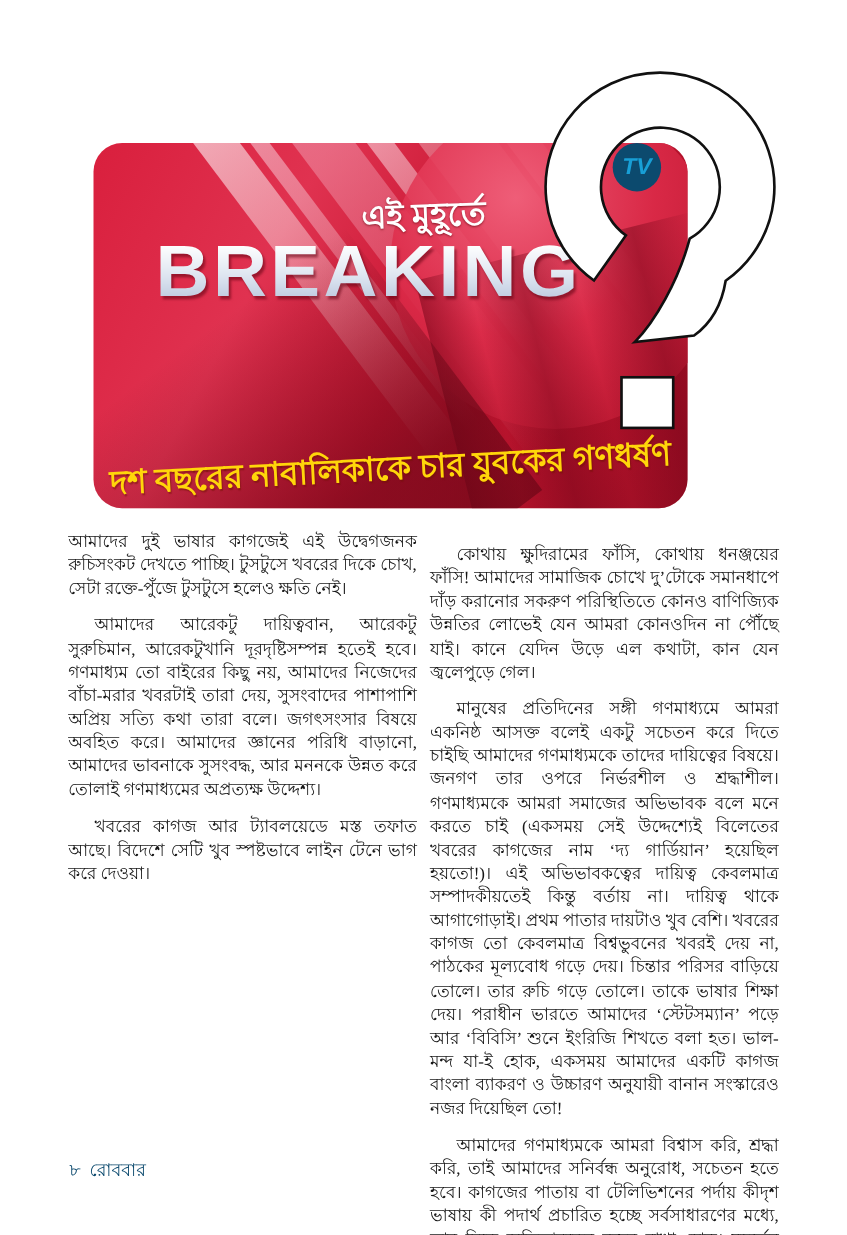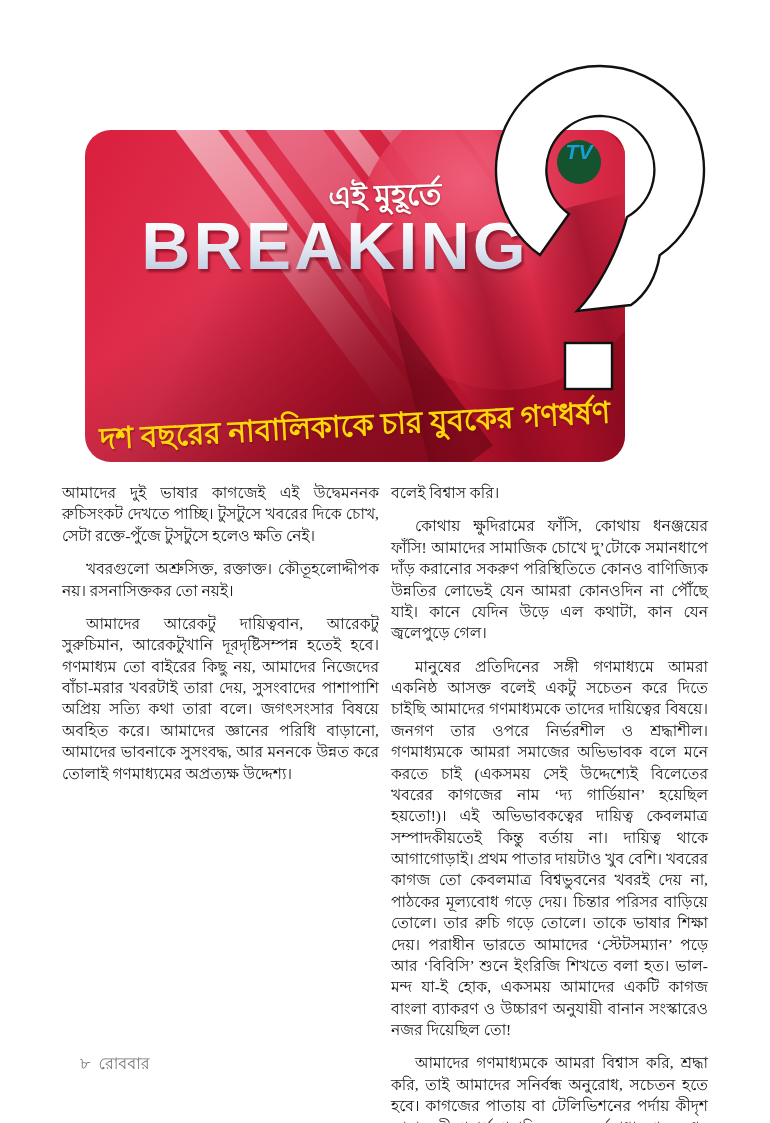--- a/index.html
+++ b/index.html
@@ -29,36 +29,36 @@
   .bigword{position:absolute;font-family:"Liberation Sans",sans-serif;font-weight:800;z-index:3;
            background:linear-gradient(180deg,#ffffff 18%,#dfe6f1 55%,#aebdd6 100%);
            -webkit-background-clip:text;background-clip:text;color:transparent;
            filter:drop-shadow(2px 3px 1px rgba(96,2,18,.55));white-space:nowrap;}
   #word-breaking{left:62px;top:78px;font-size:66px;letter-spacing:3px;transform:scaleX(1.03);}
   #word-news{left:70px;top:142px;font-size:100px;letter-spacing:10px;}
   #banner-headline{position:absolute;left:14px;top:272px;width:512px;text-align:center;z-index:3;
           font-weight:bold;font-size:30px;color:#ffd60a;transform:rotate(-3deg);
           font-family:"Liberation Serif",serif;text-shadow:1px 2px 1px rgba(110,20,0,.45);}
 
-  #tv-badge{position:absolute;left:557px;top:140px;width:44px;height:44px;border-radius:50%;
-            background:#14532d;z-index:2;display:flex;justify-content:center;}
+  #tv-badge{position:absolute;left:557px;top:130px;width:44px;height:44px;border-radius:50%;
+            background:#0c4a6e;z-index:2;display:flex;align-items:center;justify-content:center;}
   #tv-badge span{color:#189fd6;font-family:"Liberation Sans",sans-serif;font-weight:800;
                  font-size:21px;font-style:italic;letter-spacing:0px;}
 
   #qmark{position:absolute;left:455px;top:45px;width:270px;height:360px;z-index:5;pointer-events:none;}
 
   
   .col{position:absolute;top:482px;width:317px;font-size:15.5px;line-height:1.38;
        text-align:justify;color:#161616;}
   #col-left{left:62px;}
   #col-right{left:391px;}
   .para{margin:0;}
   .para.indent{text-indent:24px;margin-top:12px;}
 
-  #page-footer{position:absolute;left:80px;top:1051px;font-size:16px;color:#737373;}
+  #page-footer{position:absolute;left:63px;top:1051px;font-size:16px;color:#0c4a6e;}
   #page-footer .num{margin-right:8px;}
 </style>
 </head>
 <body>
 
 <div id="page">
 
   <div id="banner">
     <div class="stripe s1"></div>
     <div class="stripe s2"></div>
@@ -83,28 +83,27 @@
     <path d="M 85 210 A 104 104 0 1 1 204.7 210.2
              C 201 233 190 250 176 260
              L 122 266
              C 140 248 162 210 172 172
              A 54 54 0 1 0 114 169
              Z" fill="#ffffff" stroke="#111111" stroke-width="2.4" fill-rule="evenodd"></path>
     <rect x="110" y="298" width="47" height="46" fill="#ffffff" stroke="#111111" stroke-width="2.4"></rect>
   </svg>
 
   <div id="col-left" class="col">
-      <p class="para">আমাদের দুই ভাষার কাগজেই এই উদ্বেমননক রুচিসংকট দেখতে পাচ্ছি। টুসটুসে খবরের দিকে চোখ, সেটা রক্তে-পুঁজে টুসটুসে হলেও ক্ষতি নেই।</p>
-      <p class="para indent">খবরগুলো অশ্রুসিক্ত, রক্তাক্ত। কৌতূহলোদ্দীপক নয়। রসনাসিক্তকর তো নয়ই।</p>
+      <p class="para">আমাদের দুই ভাষার কাগজেই এই উদ্বেগজনক রুচিসংকট দেখতে পাচ্ছি। টুসটুসে খবরের দিকে চোখ, সেটা রক্তে-পুঁজে টুসটুসে হলেও ক্ষতি নেই।</p>
       <p class="para indent">আমাদের আরেকটু দায়িত্ববান, আরেকটু সুরুচিমান, আরেকটুখানি দূরদৃষ্টিসম্পন্ন হতেই হবে। গণমাধ্যম তো বাইরের কিছু নয়, আমাদের নিজেদের বাঁচা-মরার খবরটাই তারা দেয়, সুসংবাদের পাশাপাশি অপ্রিয় সত্যি কথা তারা বলে। জগৎসংসার বিষয়ে অবহিত করে। আমাদের জ্ঞানের পরিধি বাড়ানো, আমাদের ভাবনাকে সুসংবদ্ধ, আর মননকে উন্নত করে তোলাই গণমাধ্যমের অপ্রত্যক্ষ উদ্দেশ্য।</p>
+      <p class="para indent">খবরের কাগজ আর ট্যাবলয়েডে মস্ত তফাত আছে। বিদেশে সেটি খুব স্পষ্টভাবে লাইন টেনে ভাগ করে দেওয়া।</p>
     </div>
 
   <div id="col-right" class="col">
     <div>
-        <p class="para">বলেই বিশ্বাস করি।</p>
         <p class="para indent">কোথায় ক্ষুদিরামের ফাঁসি, কোথায় ধনঞ্জয়ের ফাঁসি! আমাদের সামাজিক চোখে দু’টোকে সমানধাপে দাঁড় করানোর সকরুণ পরিস্থিতিতে কোনও বাণিজ্যিক উন্নতির লোভেই যেন আমরা কোনওদিন না পৌঁছে যাই। কানে যেদিন উড়ে এল কথাটা, কান যেন জ্বলেপুড়ে গেল।</p>
         <p class="para indent">মানুষের প্রতিদিনের সঙ্গী গণমাধ্যমে আমরা একনিষ্ঠ আসক্ত বলেই একটু সচেতন করে দিতে চাইছি আমাদের গণমাধ্যমকে তাদের দায়িত্বের বিষয়ে। জনগণ তার ওপরে নির্ভরশীল ও শ্রদ্ধাশীল। গণমাধ্যমকে আমরা সমাজের অভিভাবক বলে মনে করতে চাই (একসময় সেই উদ্দেশ্যেই বিলেতের খবরের কাগজের নাম ‘দ্য গার্ডিয়ান’ হয়েছিল হয়তো!)। এই অভিভাবকত্বের দায়িত্ব কেবলমাত্র সম্পাদকীয়তেই কিন্তু বর্তায় না। দায়িত্ব থাকে আগাগোড়াই। প্রথম পাতার দায়টাও খুব বেশি। খবরের কাগজ তো কেবলমাত্র বিশ্বভুবনের খবরই দেয় না, পাঠকের মূল্যবোধ গড়ে দেয়। চিন্তার পরিসর বাড়িয়ে তোলে। তার রুচি গড়ে তোলে। তাকে ভাষার শিক্ষা দেয়। পরাধীন ভারতে আমাদের ‘স্টেটসম্যান’ পড়ে আর ‘বিবিসি’ শুনে ইংরিজি শিখতে বলা হত। ভাল-মন্দ যা-ই হোক, একসময় আমাদের একটি কাগজ বাংলা ব্যাকরণ ও উচ্চারণ অনুযায়ী বানান সংস্কারেও নজর দিয়েছিল তো!</p>
         <p class="para indent">আমাদের গণমাধ্যমকে আমরা বিশ্বাস করি, শ্রদ্ধা করি, তাই আমাদের সনির্বন্ধ অনুরোধ, সচেতন হতে হবে। কাগজের পাতায় বা টেলিভিশনের পর্দায় কীদৃশ ভাষায় কী পদার্থ প্রচারিত হচ্ছে সর্বসাধারণের মধ্যে, তার দিকে অভিভাবকের নজর রাখা হোক। মুহূর্তের কাগজ বিক্রির জন্যে নিজেদের সন্তানের রুচির স্থায়ী ক্ষতি, তাদের শুভাশুভের দৃষ্টি অপরিচ্ছন্ন করে তুলতে নিশ্চয়ই চাই না আমরা! তাহলে গণমাধ্যমের নঞর্থক প্রভাবের নৈতিক দায়িত্ব গ্রহণ করবে কে? আমরা সেন্সরশিপ চাই না, কিন্তু গণমাধ্যমের কিঞ্চিৎ সেল্ফ সেন্সরশিপ জরুরি বলে মনে করি।</p>
       </div>
 
   </div>
 
   <div id="page-footer">
     <span class="num">৮</span><span>রোববার</span>
   </div>

